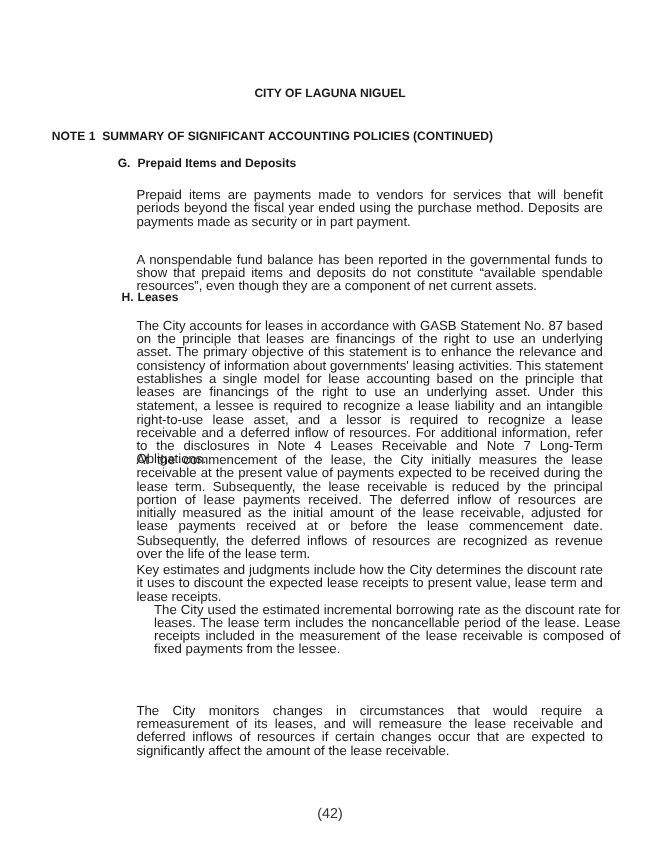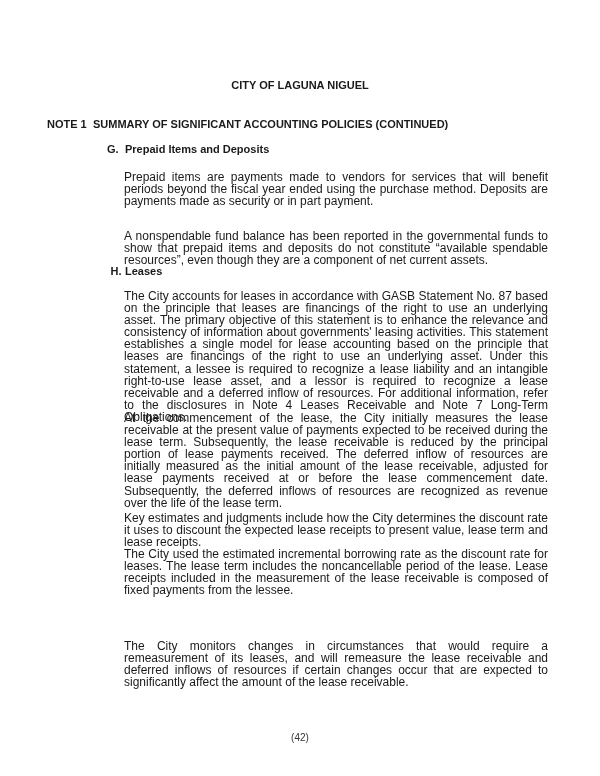--- a/index.html
+++ b/index.html
@@ -53,21 +53,21 @@
       line-height: 12.1px;
       text-align: justify;
       margin: 0;
     }
     .page-number {
       position: absolute;
       top: 732px;
       left: 0;
       width: 600px;
       text-align: center;
-      font-size: 10px;
+      font-size: 13px;
       color: #333;
     }
   </style>
 </head>
 <body>
 
 <div class="header">
   <div>CITY OF LAGUNA NIGUEL</div>
 </div>
 
@@ -80,16 +80,16 @@
 </div>
 <p class="para" style="top:171px;">Prepaid items are payments made to vendors for services that will benefit periods beyond the fiscal year ended using the purchase method. Deposits are payments made as security or in part payment.</p>
 <p class="para" style="top:230px;">A nonspendable fund balance has been reported in the governmental funds to show that prepaid items and deposits do not constitute “available spendable resources”, even though they are a component of net current assets.</p>
 
 <div class="section-title" style="top:265px;text-align:center;">
   <span class="letter">H.</span><span>Leases</span>
 </div>
 <p class="para" style="top:290px;">The City accounts for leases in accordance with GASB Statement No. 87 based on the principle that leases are financings of the right to use an underlying asset. The primary objective of this statement is to enhance the relevance and consistency of information about governments' leasing activities. This statement establishes a single model for lease accounting based on the principle that leases are financings of the right to use an underlying asset. Under this statement, a lessee is required to recognize a lease liability and an intangible right-to-use lease asset, and a lessor is required to recognize a lease receivable and a deferred inflow of resources. For additional information, refer to the disclosures in Note 4 Leases Receivable and Note 7 Long-Term Obligations.</p>
 <p class="para" style="top:412px;">At the commencement of the lease, the City initially measures the lease receivable at the present value of payments expected to be received during the lease term. Subsequently, the lease receivable is reduced by the principal portion of lease payments received. The deferred inflow of resources are initially measured as the initial amount of the lease receivable, adjusted for lease payments received at or before the lease commencement date. Subsequently, the deferred inflows of resources are recognized as revenue over the life of the lease term.</p>
 <p class="para" style="top:512px;">Key estimates and judgments include how the City determines the discount rate it uses to discount the expected lease receipts to present value, lease term and lease receipts.</p>
-<p class="para" style="top:548px;">The City used the estimated incremental borrowing rate as the discount rate for leases. The lease term includes the noncancellable period of the lease. Lease receipts included in the measurement of the lease receivable is composed of fixed payments from the lessee.</p>
+<p class="para" style="top:548px;margin-left:16px;">The City used the estimated incremental borrowing rate as the discount rate for leases. The lease term includes the noncancellable period of the lease. Lease receipts included in the measurement of the lease receivable is composed of fixed payments from the lessee.</p>
 <p class="para" style="top:640px;">The City monitors changes in circumstances that would require a remeasurement of its leases, and will remeasure the lease receivable and deferred inflows of resources if certain changes occur that are expected to significantly affect the amount of the lease receivable.</p>
 
 <div class="page-number">(42)</div>
 
 </body></html>

